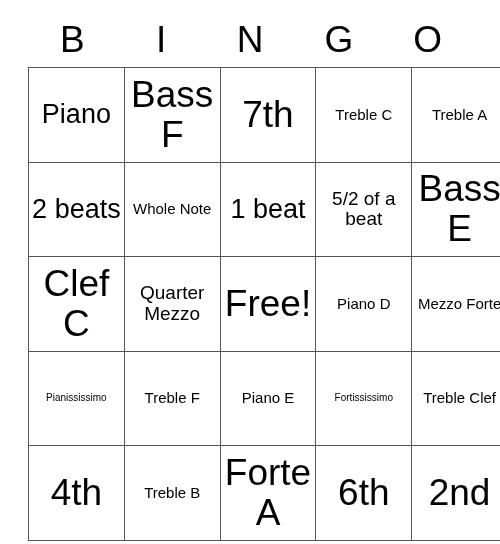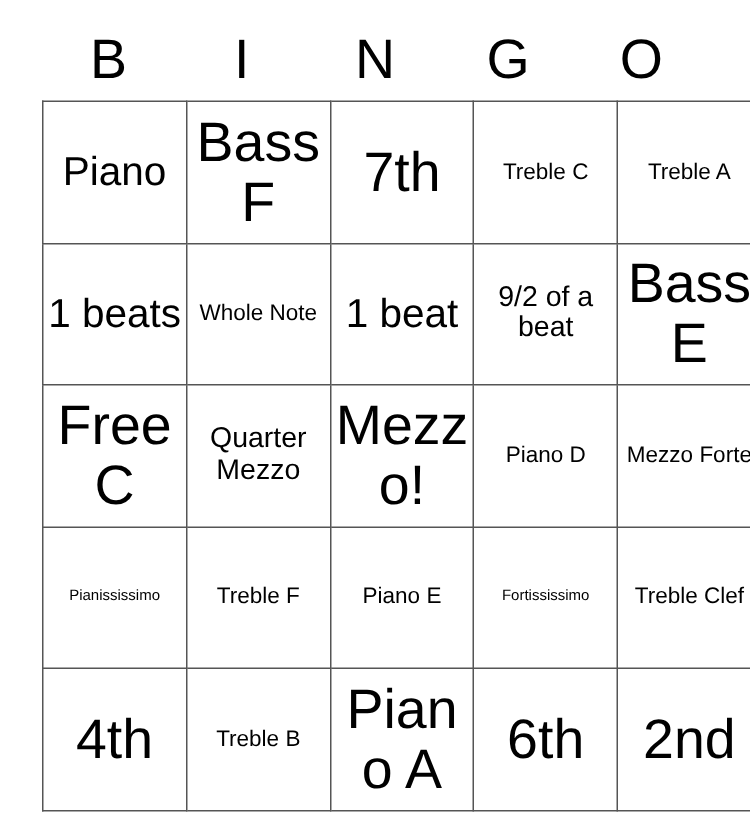--- a/index.html
+++ b/index.html
@@ -94,44 +94,44 @@
           </td>
         <td>
             <span class="cell-text sz-md">Treble C</span>
           </td>
         <td>
             <span class="cell-text sz-md">Treble A</span>
           </td>
       </tr>
       <tr>
         <td>
-            <span class="cell-text sz-lg">1 beats</span>
+            <span class="cell-text sz-lg">2 beats</span>
           </td>
         <td>
             <span class="cell-text sz-md">Whole Note</span>
           </td>
         <td>
             <span class="cell-text sz-lg">1 beat</span>
           </td>
         <td>
-            <span class="cell-text sz-sm">9/2 of a beat</span>
+            <span class="cell-text sz-sm">5/2 of a beat</span>
           </td>
         <td>
             <span class="cell-text sz-xl">Bass E</span>
           </td>
       </tr>
       <tr>
         <td>
-            <span class="cell-text sz-xl">Free C</span>
+            <span class="cell-text sz-xl">Clef C</span>
           </td>
         <td>
             <span class="cell-text sz-sm">Quarter Mezzo</span>
           </td>
         <td>
-            <span class="cell-text sz-xl">Mezzo!</span>
+            <span class="cell-text sz-xl">Free!</span>
           </td>
         <td>
             <span class="cell-text sz-md">Piano D</span>
           </td>
         <td>
             <span class="cell-text sz-md">Mezzo Forte</span>
           </td>
       </tr>
       <tr>
         <td>
@@ -151,21 +151,21 @@
           </td>
       </tr>
       <tr>
         <td>
             <span class="cell-text sz-xl">4th</span>
           </td>
         <td>
             <span class="cell-text sz-md">Treble B</span>
           </td>
         <td>
-            <span class="cell-text sz-xl">Piano A</span>
+            <span class="cell-text sz-xl">Forte A</span>
           </td>
         <td>
             <span class="cell-text sz-xl">6th</span>
           </td>
         <td>
             <span class="cell-text sz-xl">2nd</span>
           </td>
       </tr>
     </tbody>
   </table>

